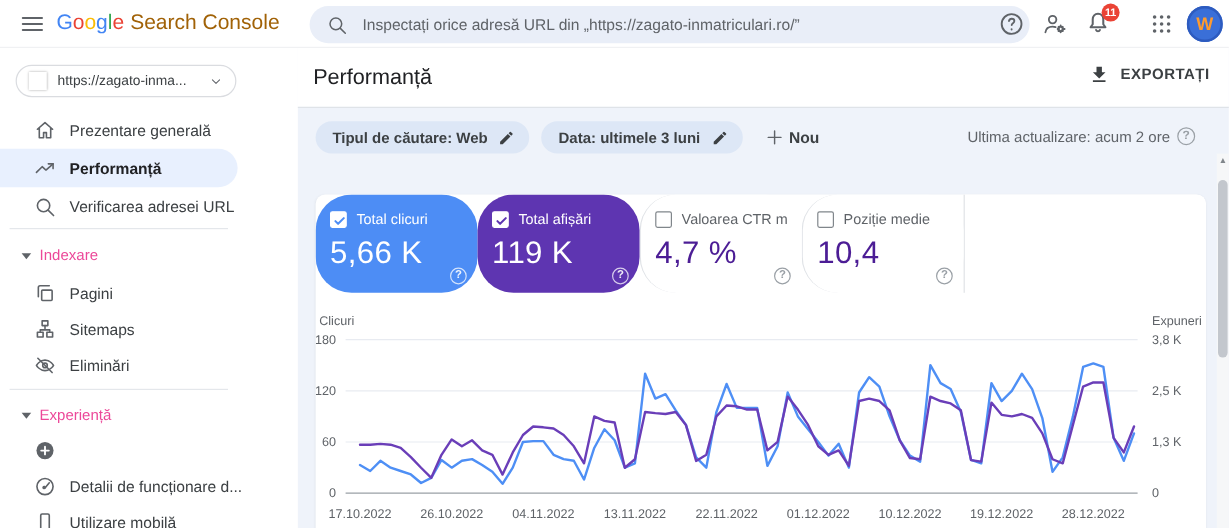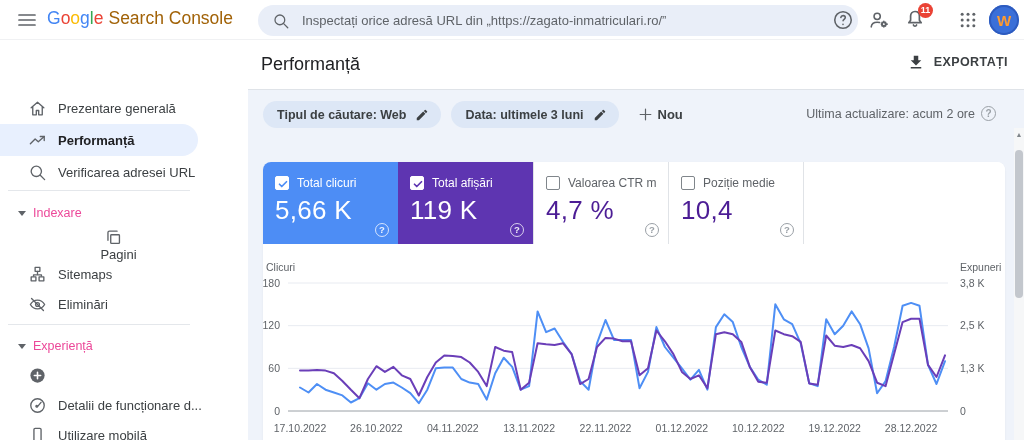--- a/index.html
+++ b/index.html
@@ -62,21 +62,21 @@
   .new-btn .lbl { font-size:13px; font-weight:bold; color:#3c4043; }
   .last-update { position:absolute; right:28px; top:66px; display:flex; align-items:center; gap:6px;
                  font-size:12.5px; color:#5f6368; }
   .q-circle { width:15px; height:15px; border:1.4px solid #9aa0a6; border-radius:50%; color:#9aa0a6;
               font-size:10px; line-height:13px; text-align:center; font-weight:bold; flex:none; }
 
   
   .card { position:absolute; left:15px; top:122px; width:742px; height:278px; background:#fff;
           border-radius:8px 8px 0 0; overflow:hidden; box-shadow:0 1px 2px rgba(60,64,67,.08); }
   .tiles { display:flex; height:82px; }
-  .metric-tile { position:relative; width:135px; height:82px; padding:14px 12px; cursor:pointer; background:#fff; }
+  .metric-tile { position:relative; width:135px; height:82px; padding:14px 12px; cursor:pointer; background:#fff;border-radius:30px; }
   .metric-tile:not(.colored) { border-left:1px solid #e0e3e7; }
   .tile-filler { flex:1; border-left:1px solid #e0e3e7; background:#fff; }
   .tile-head { display:flex; align-items:center; gap:8px; }
   .tile-checkbox { width:14px; height:14px; border-radius:2px; border:1.6px solid #80868b; position:relative; flex:none; }
   .tile-checkbox svg { display:none; position:absolute; left:0.5px; top:0.5px; }
   .metric-tile.checked .tile-checkbox { border-color:#fff; background:#fff; }
   .metric-tile.checked .tile-checkbox svg { display:block; }
   .tile-label { font-size:12px; color:#5f6368; white-space:nowrap; overflow:hidden; }
   .tile-value { font-size:26px; color:#4c1d95; margin-top:5px; letter-spacing:.3px; }
   .metric-tile.colored .tile-label, .metric-tile.colored .tile-value { color:#fff; }
@@ -150,20 +150,27 @@
         <circle cx="12" cy="19" r="1.8"></circle>
         <circle cx="19" cy="19" r="1.8"></circle>
       </svg>
   </div>
   <div class="avatar">
       <span>W</span>
     </div>
 </div>
 
 <div class="sidebar">
+  <div class="prop-pill">
+    <div class="prop-fav"></div>
+    <div class="prop-label">https://zagato-inma...</div>
+    <svg class="stroke-ic" width="12" height="12" viewBox="0 0 24 24">
+        <path d="M6 9l6 6 6-6"></path>
+      </svg>
+  </div>
 
   <div class="nav-item" style="top:52px;">
     <svg class="nav-icon stroke-ic" viewBox="0 0 24 24">
         <path d="M4 11l8-7 8 7M6 9.5V20h4.5v-5.5h3V20H18V9.5"></path>
       </svg>
     <span class="lbl">Prezentare generală</span>
   </div>
   <div class="nav-item selected" style="top:84px;">
     <svg class="nav-icon stroke-ic" viewBox="0 0 24 24">
         <path d="M3 16l6-6 4 3.5L20.5 7"></path>
@@ -178,21 +185,21 @@
       </svg>
     <span class="lbl">Verificarea adresei URL</span>
   </div>
 
   <div class="side-divider" style="top:150px;"></div>
 
   <div class="section-hdr" style="top:161px;">
     <span class="caret"></span>
     <span class="lbl">Indexare</span>
   </div>
-  <div class="nav-item" style="top:188px;flex-direction:column;">
+  <div class="nav-item" style="top:188px;">
     <svg class="nav-icon stroke-ic" viewBox="0 0 24 24">
         <rect x="8.5" y="8.5" width="11" height="11" rx="1"></rect>
         <path d="M5 15.5V5.8C5 4.8 5.8 4 6.8 4h9.7"></path>
       </svg>
     <span class="lbl">Pagini</span>
   </div>
   <div class="nav-item" style="top:218px;">
     <svg class="nav-icon stroke-ic" viewBox="0 0 24 24">
         <rect x="9" y="3" width="6" height="5"></rect>
         <path d="M12 8v3M7 14v-1.5h10V14"></path>

